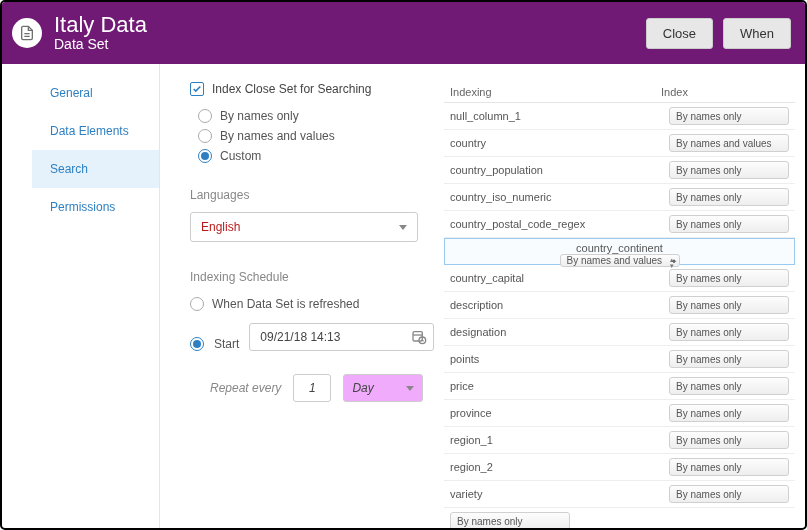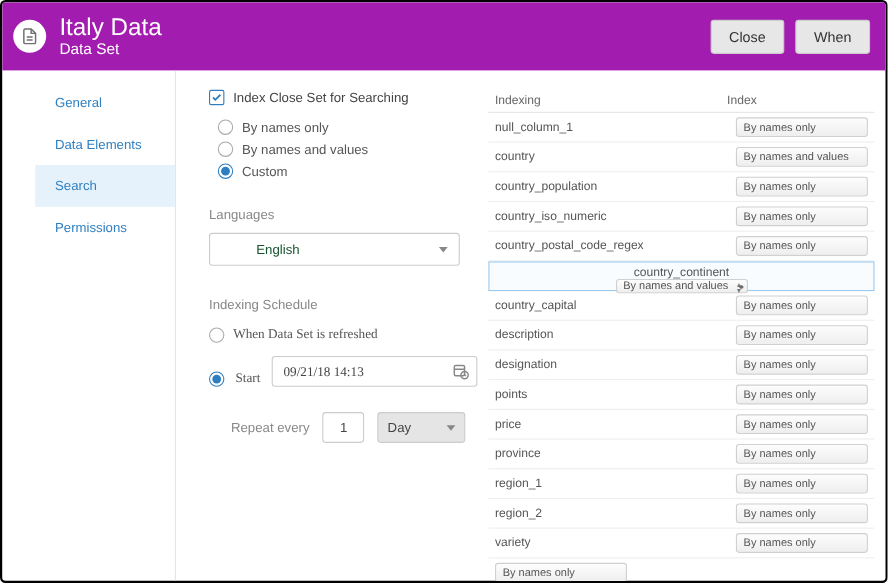--- a/index.html
+++ b/index.html
@@ -1,20 +1,20 @@
 <!DOCTYPE html>
 <html><head>
 <meta charset="utf-8">
 <style>
   * { box-sizing: border-box; margin: 0; padding: 0; }
   body { font-family: "Helvetica Neue", Arial, sans-serif; font-size: 13px; color: #333; background: #fff; }
   .viewport { width: 807px; height: 530px; border: 2px solid #000; border-radius: 5px; overflow: hidden; display: flex; flex-direction: column; position: relative; }
   
   
-  .hdr { background: #a21caf; height: 62px; display: flex; align-items: center; padding: 0 14px 0 10px; gap: 12px; flex-shrink: 0; }
+  .hdr { background: #701a75; height: 62px; display: flex; align-items: center; padding: 0 14px 0 10px; gap: 12px; flex-shrink: 0; }
   .hdr-icon { width: 30px; height: 30px; background: #fff; border-radius: 50%; display: flex; align-items: center; justify-content: center; color: #6f6f6f; }
   .hdr-titles { display: flex; flex-direction: column; color: #fff; flex: 1; }
   .hdr-title { font-size: 22px; font-weight: 300; line-height: 1.1; }
   .hdr-sub { font-size: 14px; font-weight: 300; line-height: 1.1; }
   .hdr-actions { display: flex; gap: 10px; }
   .hbtn { background: #e7e7e7; border: 1px solid #ccc; border-radius: 3px; padding: 7px 16px; font-size: 13px; color: #333; cursor: pointer; }
   
   
   .body { display: flex; flex: 1; overflow: hidden; }
   .sidebar { width: 158px; border-right: 1px solid #e5e5e5; padding-top: 10px; flex-shrink: 0; padding-left: 30px; }
@@ -33,32 +33,32 @@
   .radio-group { margin-left: 8px; margin-bottom: 22px; }
   .radio-row { display: flex; align-items: center; gap: 8px; padding: 3px 0; }
   .radio { width: 14px; height: 14px; border: 1px solid #aaa; border-radius: 50%; background: #fff; display: flex; align-items: center; justify-content: center; }
   .radio.on { border-color: #2e7fc1; }
   .radio.on::after { content: ""; width: 8px; height: 8px; background: #2e7fc1; border-radius: 50%; }
   .radio-row span { font-size: 12px; color: #555; }
   
   .sec-label { font-size: 12px; color: #888; margin-bottom: 10px; }
   
   .select { width: 228px; height: 30px; border: 1px solid #ccc; border-radius: 3px; display: flex; align-items: center; padding: 0 10px; justify-content: space-between; background: #fff; margin-bottom: 28px; }
-  .select span { font-size: 12px; color: #14532d; margin-left: 32px; }
+  .select span { font-size: 12px; color: #b91c1c; }
   .caret-down { width: 0; height: 0; border-left: 4px solid transparent; border-right: 4px solid transparent; border-top: 5px solid #888; }
   
-  .sched-radios { margin-left: 0; margin-bottom: 0; font-family: Liberation Serif, serif; }
+  .sched-radios { margin-left: 0; margin-bottom: 0; }
   .start-row { display: flex; align-items: flex-end; gap: 10px; margin-top: 6px; }
   .date-input { height: 28px; border: 1px solid #ccc; border-radius: 3px; display: flex; align-items: center; padding: 0 6px 0 10px; background: #fff; justify-content: space-between; flex: 1; }
   .date-input span { font-size: 12px; color: #444; }
   
-  .repeat-row { display: flex; align-items: center; gap: 12px; margin-top: 20px; margin-left: 20px; }
+  .repeat-row { display: flex; align-items: center; gap: 12px; margin-top: 20px; margin-left: 20px; font-style: italic; }
   .repeat-row .lbl { font-size: 12px; color: #888; }
   .num-input { width: 38px; height: 28px; border: 1px solid #ccc; border-radius: 3px; display: flex; align-items: center; justify-content: center; font-size: 12px; color: #444; background: #fff; }
-  .unit-sel { width: 80px; height: 28px; border: 1px solid #ccc; border-radius: 3px; display: flex; align-items: center; justify-content: space-between; padding: 0 8px; font-size: 12px; color: #444; background: #e5e5e5; }
+  .unit-sel { width: 80px; height: 28px; border: 1px solid #ccc; border-radius: 3px; display: flex; align-items: center; justify-content: space-between; padding: 0 8px; font-size: 12px; color: #444; background: #f0abfc; }
   
   
   .right { flex: 1; }
   .thead { display: flex; font-size: 11px; color: #666; padding: 4px 6px; border-bottom: 1px solid #e5e5e5; }
   .col-attr { flex: 1; }
   .col-idx { width: 128px; }
   .trow { display: flex; align-items: center; padding: 3px 6px; border-bottom: 1px solid #eee; height: 27px; }
   .trow .attr { flex: 1; font-size: 11px; color: #555; }
   .idx-btn { width: 120px; height: 18px; border: 1px solid #d0d0d0; border-radius: 3px; font-size: 10px; color: #555; display: flex; align-items: center; padding: 0 6px; background: linear-gradient(#fdfdfd,#eee); position: relative; }
   .trow.selected { border: 1px solid #9bcaf0; background: #f8fcff; flex-direction: column; }

